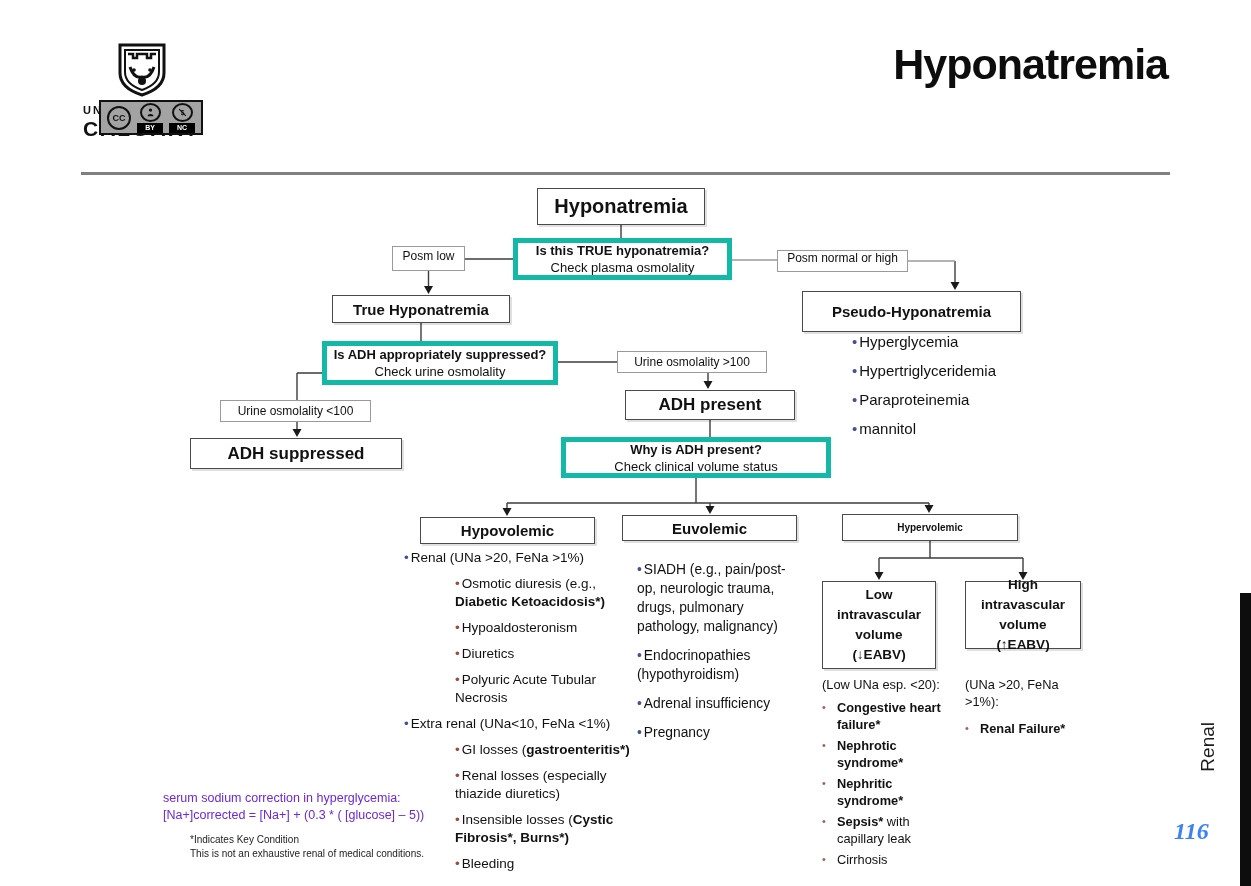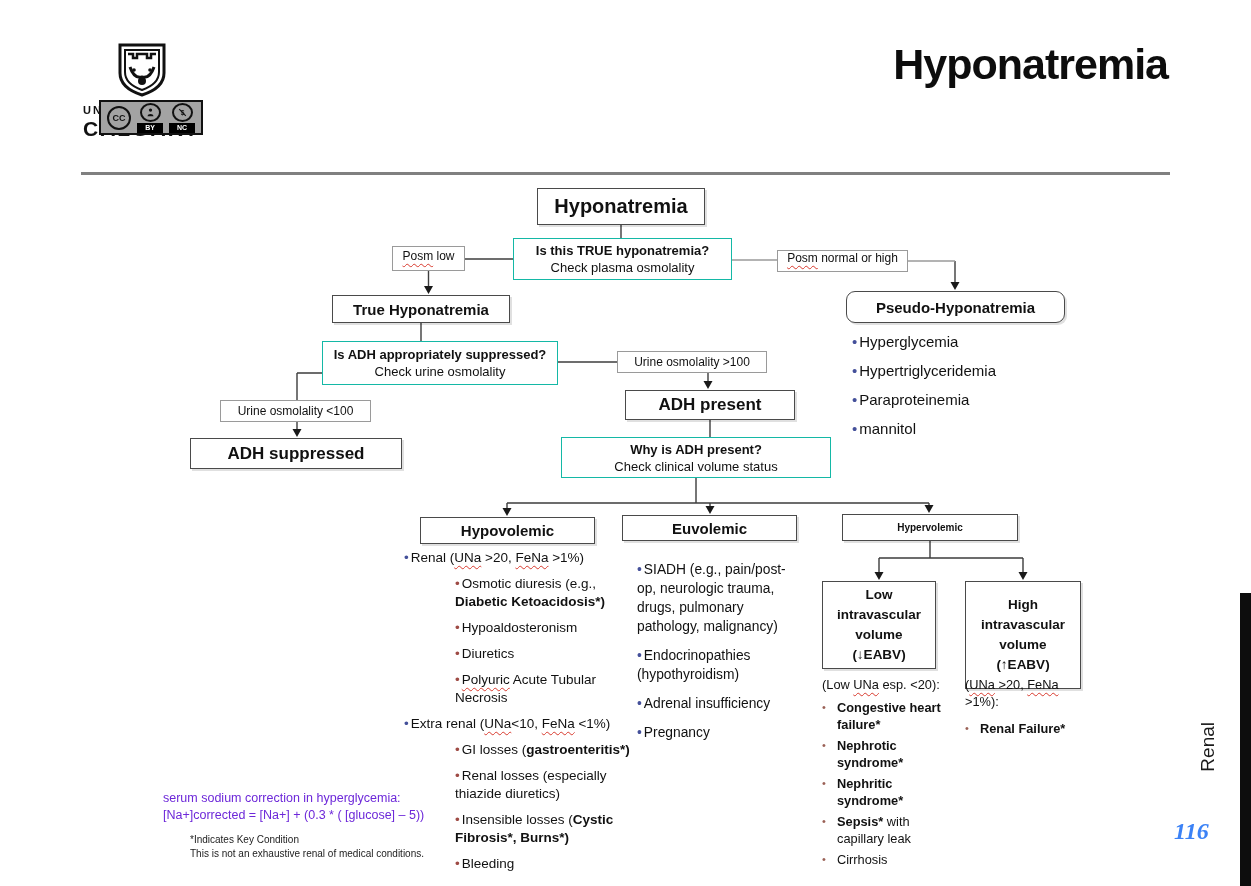--- a/index.html
+++ b/index.html
@@ -19,30 +19,30 @@
   .cc-circ{width:20px;height:20px;border:2px solid #111;border-radius:50%;display:flex;
            align-items:center;justify-content:center;font-size:9px;font-weight:bold;color:#111;background:#a3a3a3;}
   .cc-col{display:flex;flex-direction:column;align-items:center;height:31px;justify-content:flex-start;}
   .cc-col .cc-circ{width:17px;height:17px;margin-top:1px;}
   .cc-strip{margin-top:1px;background:#000;color:#fff;font-size:7px;font-weight:bold;
             width:26px;text-align:center;line-height:10px;height:10px;}
   
   .bx{position:absolute;background:#fff;display:flex;flex-direction:column;align-items:center;
       justify-content:center;text-align:center;z-index:2;box-sizing:border-box;}
   .bx-main{border:1.5px solid #4a4a4a;font-weight:bold;box-shadow:2px 2px 0 rgba(0,0,0,0.12);}
-  .bx-q{border:1px solid #14b8a6;}
+  .bx-q{border:5px solid #14b8a6;}
   .bx-label{border:1px solid #9a9a9a;font-size:12px;}
   .q1{font-weight:bold;font-size:13px;line-height:17px;}
   .q2{font-size:13px;line-height:17px;}
   
   .list{position:absolute;z-index:2;}
   .li{margin:0 0 8px 0;}
   .blt{margin-right:2px;}
   .b{font-weight:bold;}
-  .sp{text-decoration:underline;text-decoration-style:wavy;text-decoration-color:#d83a2e;
+  .sp{text-decoration-style:wavy;text-decoration-color:#d83a2e;
       text-decoration-thickness:1px;text-underline-offset:3px;}
   .lst-pseudo{left:852px;top:332px;width:235px;font-size:15px;line-height:20px;}
   .lst-pseudo .li{margin-bottom:9px;}
   .lst-pseudo .blt, .lst-adhsup .blt, .lst-blue .blt{color:#44509a;}
   .lst-adhsup{left:196px;top:481px;width:240px;font-size:13.5px;line-height:18px;}
   .hypo-col{left:404px;top:549px;width:228px;font-size:13.5px;line-height:18px;}
   .lst-blue .li{margin-bottom:8px;}
   .lst-maroon{padding-left:51px;}
   .lst-maroon .blt{color:#9e4b45;}
   .lst-maroon .li{margin-bottom:8px;}
@@ -155,21 +155,21 @@
   <div class="bx bx-label hdr-nob" style="left:392px;top:246px;width:73px;height:25px;">
       <div class="li"><span class="txt"><span class="sp">Posm</span><span> low</span></span></div>
     </div>
 
   <div class="bx bx-label hdr-nob" style="left:777px;top:250px;width:131px;height:22px;">
       <div class="li"><span class="txt"><span class="sp">Posm</span><span> normal or high</span></span></div>
     </div>
 
   <div class="bx bx-main" style="left:332px;top:295px;width:178px;height:28px;font-size:15px;">True Hyponatremia</div>
 
-  <div class="bx bx-main" style="left:846px;top:291px;width:219px;height:32px;font-size:15px;border-radius:9px;">Pseudo-Hyponatremia</div>
+  <div class="bx bx-main" style="left:802px;top:291px;width:219px;height:41px;font-size:15px;">Pseudo-Hyponatremia</div>
 
   <div class="bx bx-q" style="left:322px;top:341px;width:236px;height:44px;">
     <div class="q1">Is ADH appropriately suppressed?</div>
     <div class="q2">Check urine osmolality</div>
   </div>
 
   <div class="bx bx-label" style="left:220px;top:400px;width:151px;height:22px;">Urine osmolality &lt;100</div>
 
   <div class="bx bx-label" style="left:617px;top:351px;width:150px;height:22px;">Urine osmolality &gt;100</div>
 
@@ -185,21 +185,21 @@
   <div class="bx bx-main" style="left:420px;top:517px;width:175px;height:27px;font-size:15px;">Hypovolemic</div>
   <div class="bx bx-main" style="left:622px;top:515px;width:175px;height:26px;font-size:15px;">Euvolemic</div>
   <div class="bx bx-main" style="left:842px;top:514px;width:176px;height:27px;font-size:10px;">Hypervolemic</div>
 
   <div class="bx bx-main eabv-lines" style="left:822px;top:581px;width:114px;height:88px;">
       <div class="li"><span class="txt"><span>Low</span></span></div>
       <div class="li"><span class="txt"><span>intravascular</span></span></div>
       <div class="li"><span class="txt"><span>volume</span></span></div>
       <div class="li"><span class="txt"><span>(↓EABV)</span></span></div>
     </div>
-  <div class="bx bx-main eabv-lines" style="left:965px;top:581px;width:116px;height:108px;">
+  <div class="bx bx-main eabv-lines" style="left:965px;top:581px;width:116px;height:68px;">
       <div class="li"><span class="txt"><span>High</span></span></div>
       <div class="li"><span class="txt"><span>intravascular</span></span></div>
       <div class="li"><span class="txt"><span>volume</span></span></div>
       <div class="li"><span class="txt"><span>(↑EABV)</span></span></div>
     </div>
 
   <div class="list lst-pseudo">
       <div class="li"><span class="blt">•</span><span class="txt"><span>Hyperglycemia</span></span></div>
       <div class="li"><span class="blt">•</span><span class="txt"><span>Hypertriglyceridemia</span></span></div>
       <div class="li"><span class="blt">•</span><span class="txt"><span>Paraproteinemia</span></span></div>

